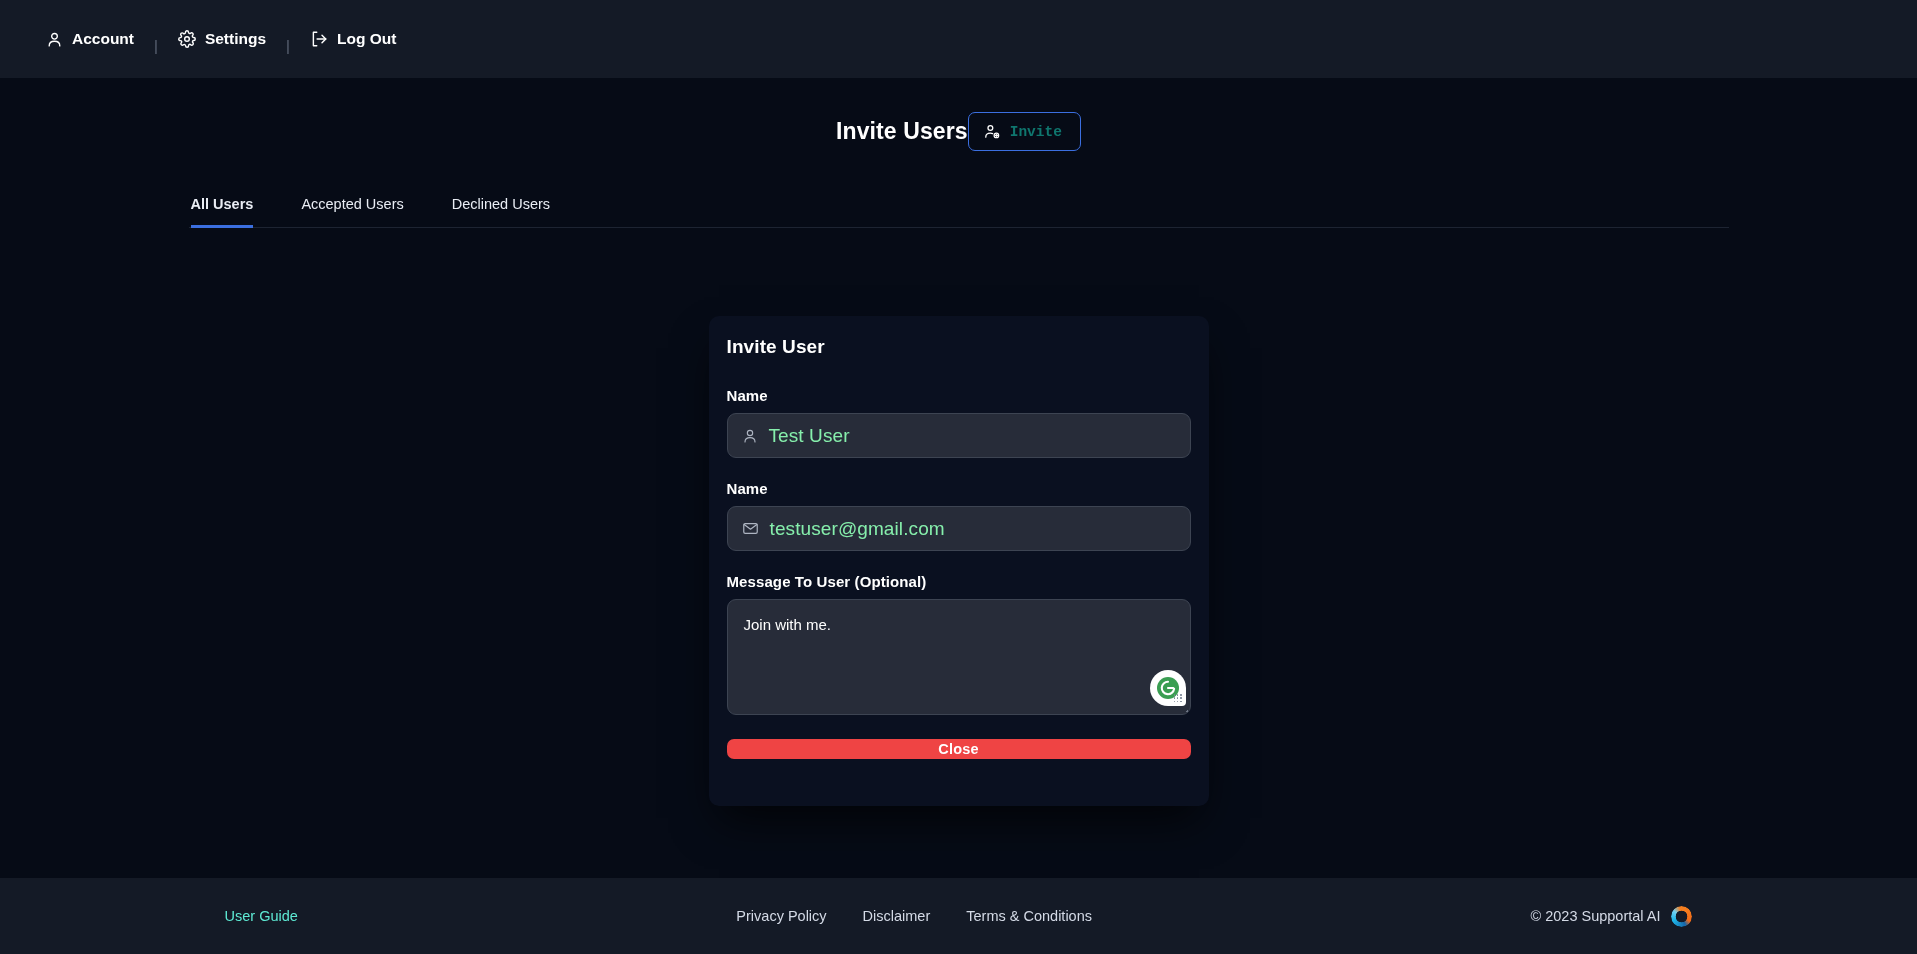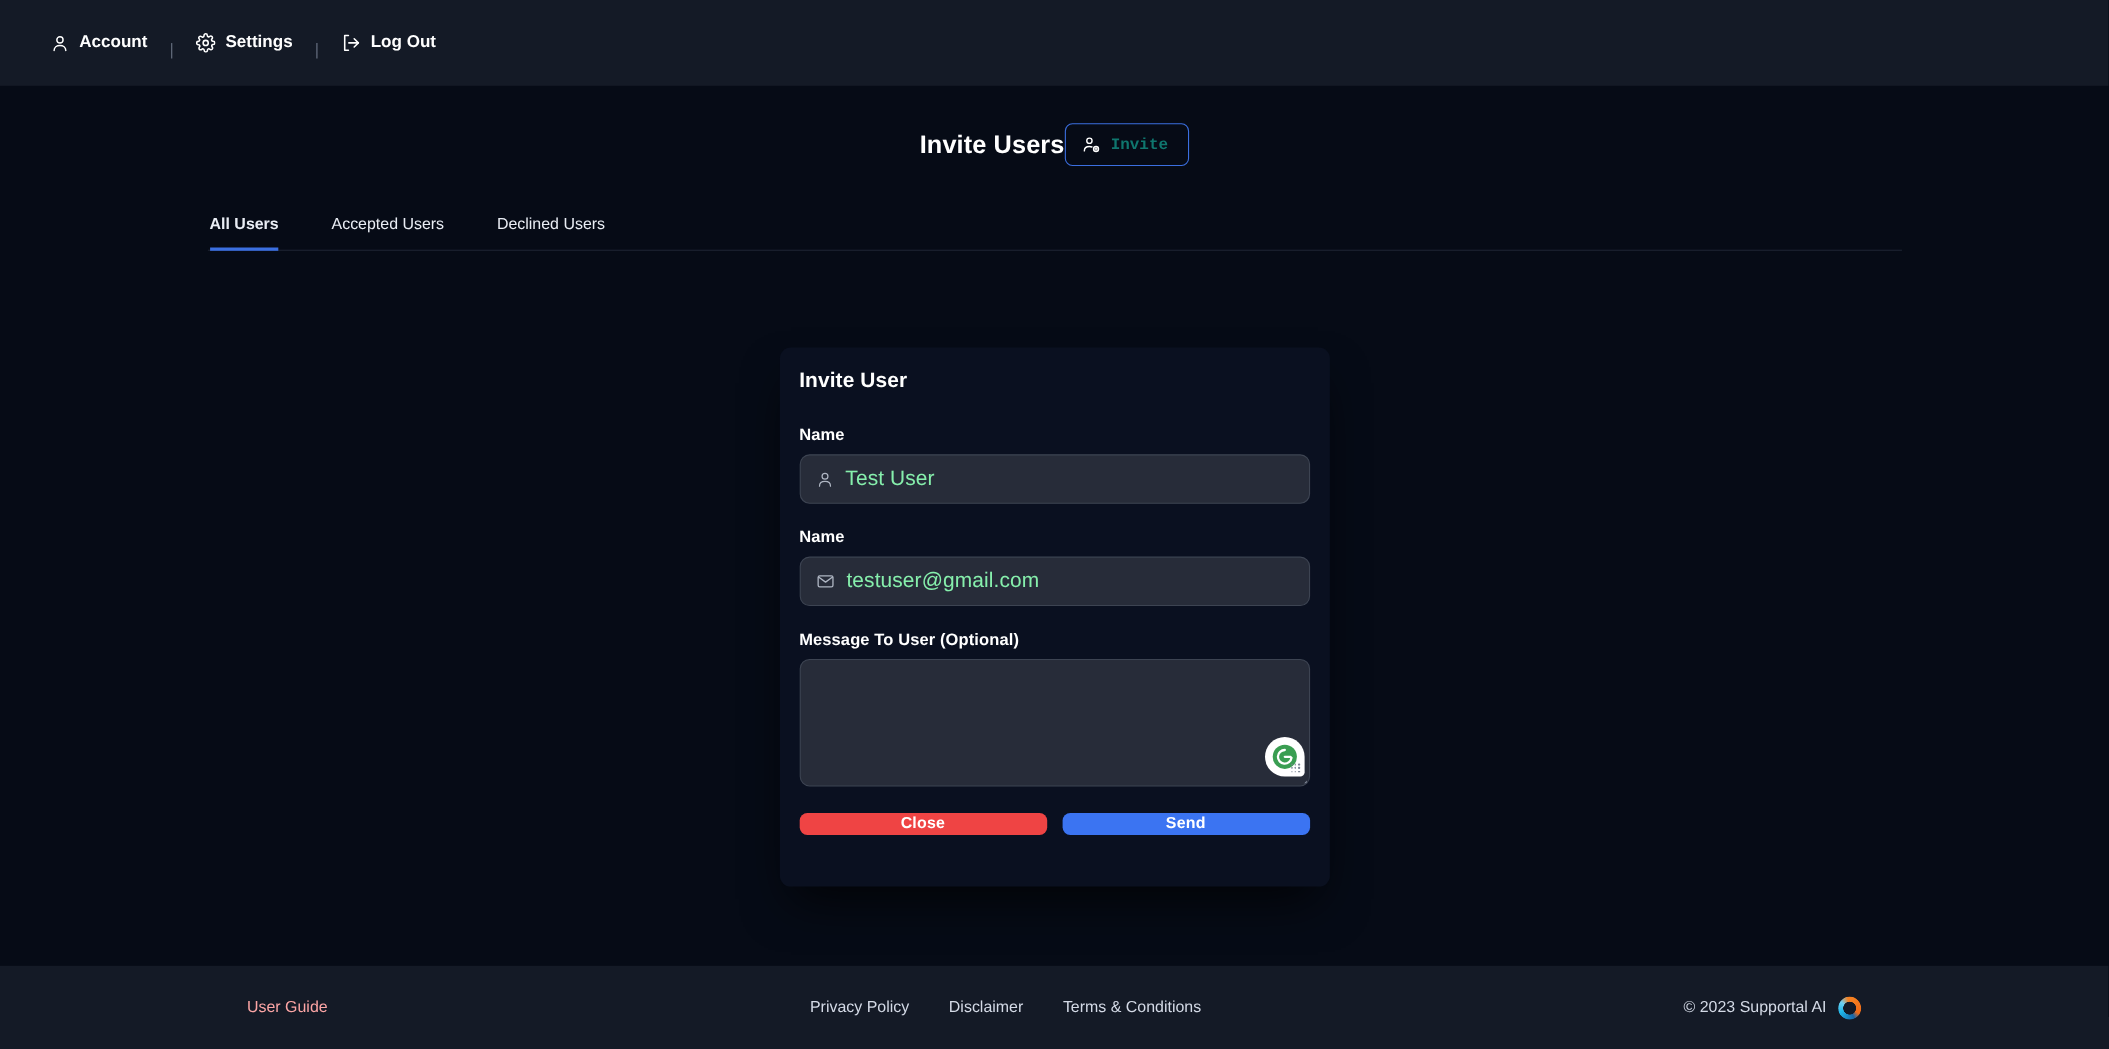--- a/index.html
+++ b/index.html
@@ -312,21 +312,21 @@
     align-items: center;
   }
   .footer-inner {
     width: 1540px;
     margin: 0 auto;
     display: flex;
     align-items: center;
     justify-content: space-between;
     padding: 0 36px 0 36px;
   }
-  .footer-left { font-size: 14.5px; color: #fca5a5; cursor: pointer; white-space: nowrap; }
+  .footer-left { font-size: 14.5px; color: #5eead4; cursor: pointer; white-space: nowrap; }
   .footer-mid { display: flex; gap: 36px; }
   .footer-mid a { font-size: 14.5px; color: #d4dae6; text-decoration: none; cursor: pointer; white-space: nowrap; }
   .footer-right {
     display: flex;
     align-items: center;
     gap: 11px;
     font-size: 14.5px;
     color: #d4dae6;
     white-space: nowrap;
   }
@@ -440,20 +440,21 @@
         <svg width="17" height="17" viewBox="0 0 24 24" fill="none" stroke="#aeb5c2" stroke-width="1.7" stroke-linecap="round" stroke-linejoin="round">
           <rect x="2.5" y="5" width="19" height="14" rx="2"></rect>
           <path d="M3 6.5l9 6.5 9-6.5"></path>
         </svg>
       </span>
       <span class="input-val">testuser@gmail.com</span>
     </div>
 
     <div class="field-label">Message To User (Optional)</div>
     <div class="textarea-box">
+      <div class="textarea-val">Join with me.</div>
 
       <div class="gw">
         <svg width="24" height="24" viewBox="0 0 24 24">
           <circle cx="12" cy="12" r="11" fill="#3a9e52"></circle>
           <path d="M12 5.8a6.2 6.2 0 1 0 6.1 7.1" fill="none" stroke="#ffffff" stroke-width="2.1" stroke-linecap="round"></path>
           <path d="M12 12h5.2" fill="none" stroke="#ffffff" stroke-width="2.1" stroke-linecap="round"></path>
         </svg>
         <span class="gw-dots">
           <i></i>
             <i></i>
@@ -465,21 +466,20 @@
             <i></i>
             <i></i>
         </span>
       </div>
 
       <div class="resize-grip"></div>
     </div>
 
     <div class="btn-row">
       <button class="btn btn-close">Close</button>
-      <button class="btn btn-send">Send</button>
     </div>
 
   </div>
 </div>
 
 <div class="footer">
   <div class="footer-inner">
     <div class="footer-left">User Guide</div>
 
     <div class="footer-mid">

